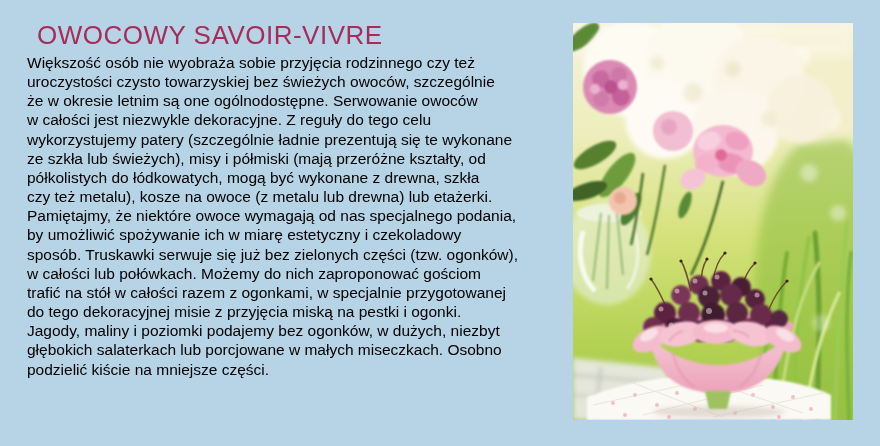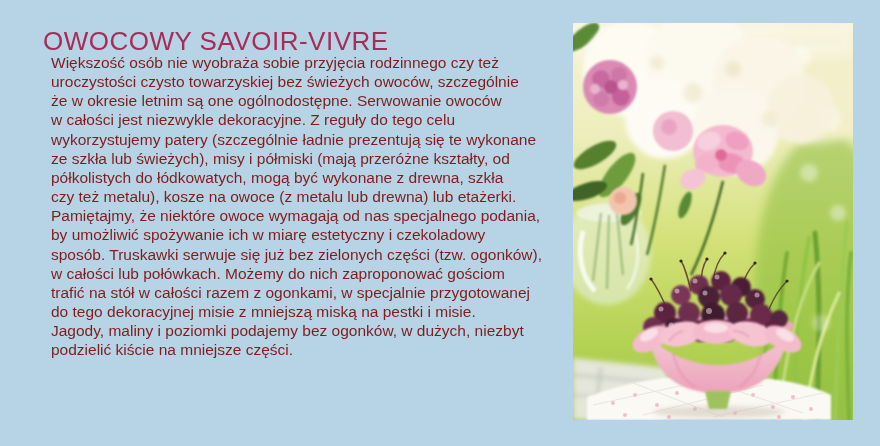--- a/index.html
+++ b/index.html
@@ -5,21 +5,21 @@
   html,body{margin:0;padding:0;}
   body{
     width:880px;height:446px;overflow:hidden;
     font-family:"Liberation Sans","DejaVu Sans",sans-serif;
     position:relative;
   }
   .page{
     position:absolute;inset:0;width:880px;height:446px;
   }
   .title{
-    position:absolute;left:27px;top:9px;margin:16px;
+    position:absolute;left:27px;top:9px;margin:10px;
     font-size:26px;font-weight:400;letter-spacing:.5px;
     line-height:32px;white-space:nowrap;
   }
   .body-text{
     position:absolute;left:27px;top:53px;width:548px;
     font-size:15.5px;line-height:19.15px;
   }
   .body-text .line{white-space:nowrap;}
   figure.photo{
     position:absolute;left:573px;top:23px;width:280px;height:397px;
@@ -27,37 +27,38 @@
   }
   figure.photo svg{display:block;width:280px;height:397px;}
 </style>
 </head>
 <body style="background: rgb(183, 211, 230);">
 
 <div class="page">
 
   <h1 class="title" style="color: rgb(166, 44, 90);">OWOCOWY SAVOIR-VIVRE</h1>
 
-  <div class="body-text" style="color: #7f1d1d; margin-left: 24px;">
+  <div class="body-text" style="color: #000000;">
     <div class="lines">
         <div class="line">Większość osób nie wyobraża sobie przyjęcia rodzinnego czy też</div>
         <div class="line">uroczystości czysto towarzyskiej bez świeżych owoców, szczególnie</div>
         <div class="line">że w okresie letnim są one ogólnodostępne. Serwowanie owoców</div>
         <div class="line">w całości jest niezwykle dekoracyjne. Z reguły do tego celu</div>
         <div class="line">wykorzystujemy patery (szczególnie ładnie prezentują się te wykonane</div>
         <div class="line">ze szkła lub świeżych), misy i półmiski (mają przeróżne kształty, od</div>
         <div class="line">półkolistych do łódkowatych, mogą być wykonane z drewna, szkła</div>
         <div class="line">czy też metalu), kosze na owoce (z metalu lub drewna) lub etażerki.</div>
         <div class="line">Pamiętajmy, że niektóre owoce wymagają od nas specjalnego podania,</div>
         <div class="line">by umożliwić spożywanie ich w miarę estetyczny i czekoladowy</div>
         <div class="line">sposób. Truskawki serwuje się już bez zielonych części (tzw. ogonków),</div>
         <div class="line">w całości lub połówkach. Możemy do nich zaproponować gościom</div>
         <div class="line">trafić na stół w całości razem z ogonkami, w specjalnie przygotowanej</div>
-        <div class="line">do tego dekoracyjnej misie z mniejszą miską na pestki i misie.</div>
+        <div class="line">do tego dekoracyjnej misie z przyjęcia miską na pestki i ogonki.</div>
         <div class="line">Jagody, maliny i poziomki podajemy bez ogonków, w dużych, niezbyt</div>
+        <div class="line">głębokich salaterkach lub porcjowane w małych miseczkach. Osobno</div>
         <div class="line">podzielić kiście na mniejsze części.</div>
       </div>
   </div>
 
   <figure class="photo">
     <svg viewBox="0 0 280 397" preserveAspectRatio="none">
       <defs>
         <linearGradient id="bg" x1="0" y1="0" x2="0" y2="1">
           <stop offset="0" stop-color="#f6f2d9"></stop>
           <stop offset="0.28" stop-color="#edeebc"></stop>

